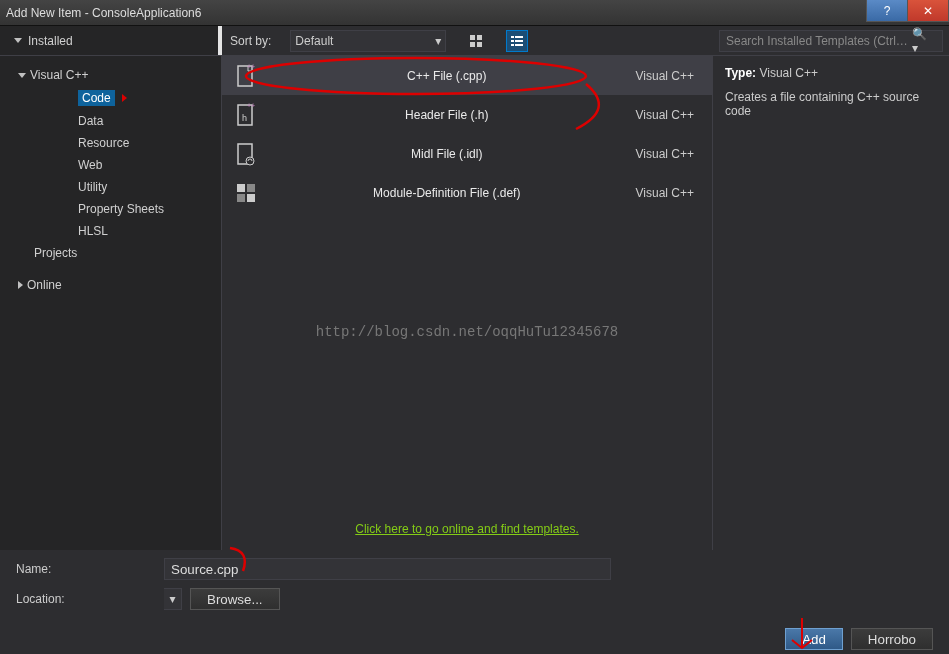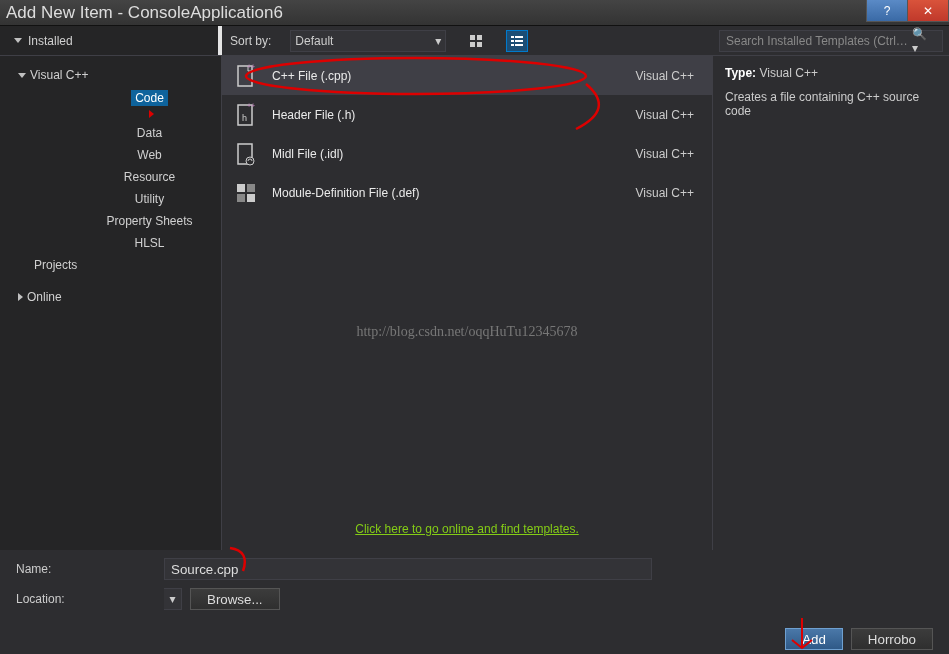--- a/index.html
+++ b/index.html
@@ -1,59 +1,59 @@
 <!DOCTYPE html>
 <html><head>
 <meta charset="utf-8">
 <style>
   * { box-sizing: border-box; margin: 0; padding: 0; font-family: "Segoe UI", Tahoma, sans-serif; }
   body { background: #2d2d30; color: #d0d0d0; font-size: 12px; width: 949px; height: 654px; overflow: hidden; }
   .titlebar { height: 26px; background: linear-gradient(#444, #333); display: flex; align-items: center; padding: 0 6px; border-bottom: 1px solid #111; position: relative; }
-  .titlebar-text { font-size: 17px; color: #ddd; }
+  .titlebar-text { font-size: 12px; color: #ddd; }
   .titlebar-btns { position: absolute; right: 0; top: 0; display: flex; }
   .tbtn { width: 42px; height: 22px; display: flex; align-items: center; justify-content: center; border: 1px solid #555; border-top: none; margin-left: -1px; }
   .tbtn.help { background: linear-gradient(#5a8ac6,#3a6aa6); color:#fff; }
   .tbtn.close { background: linear-gradient(#d9533b,#c0392b); color:#fff; }
   .topbar { height: 30px; border-bottom: 1px solid #3f3f46; display: flex; align-items: center; }
   .installed-tab { width: 222px; height: 100%; display:flex; align-items:center; padding-left:14px; border-right:4px solid #e5e5e5; background:#252526; }
   .installed-tab .tri { margin-right:6px; }
   .sortbar { flex:1; display:flex; align-items:center; padding:0 8px; gap:19px; }
   .sort-select { background:#333337; border:1px solid #3f3f46; color:#ccc; height:22px; width:156px; padding:0 4px; display:flex; align-items:center; justify-content:space-between; }
   .view-btn { width:22px; height:22px; display:flex; align-items:center; justify-content:center; border:1px solid transparent; }
   .view-btn.active { border:1px solid #007acc; background:#1c4d74; }
   .searchwrap { width:236px; padding:0 6px; display:flex; align-items:center; }
   .search { flex:1; background:#333337; border:1px solid #3f3f46; color:#888; height:22px; padding:0 6px; display:flex; align-items:center; justify-content:space-between; }
   .main { display:flex; height:494px; }
   .sidebar { width:222px; background:#252526; border-right:1px solid #3f3f46; padding-top:8px; }
   .tree-item { padding:4px 0 4px 18px; display:flex; align-items:center; gap:4px; }
   .tree-item.l1 { padding-left:18px; }
-  .tree-item.l2 { padding-left:78px;flex-direction:column; }
+  .tree-item.l2 { padding-left:78px; }
   .tree-item.selected span.label { background:#0e639c; color:#fff; padding:1px 4px; }
   .tri { width:0; height:0; display:inline-block; }
   .tri.expanded { border-left:4px solid transparent; border-right:4px solid transparent; border-top:5px solid #c0c0c0; }
   .tri.collapsed { border-top:4px solid transparent; border-bottom:4px solid transparent; border-left:5px solid #c0c0c0; }
   .center { flex:1; display:flex; flex-direction:column; border-right:1px solid #3f3f46; position:relative; }
   .list { flex:1; overflow:auto; position:relative; }
-  .row { height:39px; display:flex; align-items:center; padding:0 12px; gap:14px; }
+  .row { height:39px; display:flex; align-items:center; padding:0 12px; gap:14px;text-align:center; }
   .row.selected { background:#3f3f46; }
   .row .icon { width:24px; height:24px; display:flex; align-items:center; justify-content:center; }
   .row .rtitle { flex:1; color:#eaeaea; }
   .row .rtag { color:#ccc; font-size:12px; padding-right:6px; }
-  .watermark { position:absolute; top:268px; left:0; right:0; text-align:center; color:#777; font-family: Liberation Serif, serif; font-size:14px; pointer-events:none; }
+  .watermark { position:absolute; top:268px; left:0; right:0; text-align:center; color:#777; font-family: Liberation Mono, monospace; font-size:14px; pointer-events:none; }
   .findonline { text-align:center; padding:14px 0; }
   .findonline a { color:#84cc16; text-decoration:underline; cursor:pointer; }
   .preview { width:236px; padding:10px 12px; }
   .preview .ptype { color:#ccc; margin-bottom:10px; }
   .preview .ptype b { color:#fff; font-weight:600; }
   .preview .pdesc { color:#ccc; }
   .bottom { padding:8px 16px 0 16px; }
   .formrow { display:flex; align-items:center; margin-bottom:8px; gap:8px; }
   .formrow label { width:140px; color:#ccc; }
   .textinput { background:#333337; border:1px solid #3f3f46; color:#ddd; height:22px; padding:0 6px; }
-  .textinput.name { width:488px; }
+  .textinput.name { width:447px; }
   .textinput.loc { width:664px; }
   .dropdown-btn { width:18px; height:22px; background:#333337; border:1px solid #3f3f46; border-left:none; display:flex; align-items:center; justify-content:center; color:#ccc; cursor:pointer; }
   .btn { height:22px; padding:0 16px; background:linear-gradient(#3c3c3c,#2f2f2f); border:1px solid #555; color:#ddd; cursor:pointer; display:inline-flex; align-items:center; }
   .btn.primary { background:linear-gradient(#4a78a8,#2f5a88); border-color:#6fa0d0; color:#fff;text-align:center; }
   .footer-btns { display:flex; justify-content:flex-end; gap:8px; padding:10px 16px 0 0; }
   svg { display:block; }
   .red-arr { display:inline-block; width:0; height:0; border-top:4px solid transparent; border-bottom:4px solid transparent; border-left:5px solid #d00; margin-left:3px; vertical-align:middle; }
 
   
   .ann { position:absolute; pointer-events:none; }
@@ -119,24 +119,24 @@
       <span class="label">Visual C++</span>
     </div>
     <div class="tree-item l2 selected">
         <span class="label">Code</span>
         <span class="red-arr"></span>
       </div>
     <div class="tree-item l2">
         <span class="label">Data</span>
       </div>
     <div class="tree-item l2">
+        <span class="label">Resource</span>
+      </div>
+    <div class="tree-item l2">
         <span class="label">Web</span>
-      </div>
-    <div class="tree-item l2">
-        <span class="label">Resource</span>
       </div>
     <div class="tree-item l2">
         <span class="label">Utility</span>
       </div>
     <div class="tree-item l2">
         <span class="label">Property Sheets</span>
       </div>
     <div class="tree-item l2">
         <span class="label">HLSL</span>
       </div>

